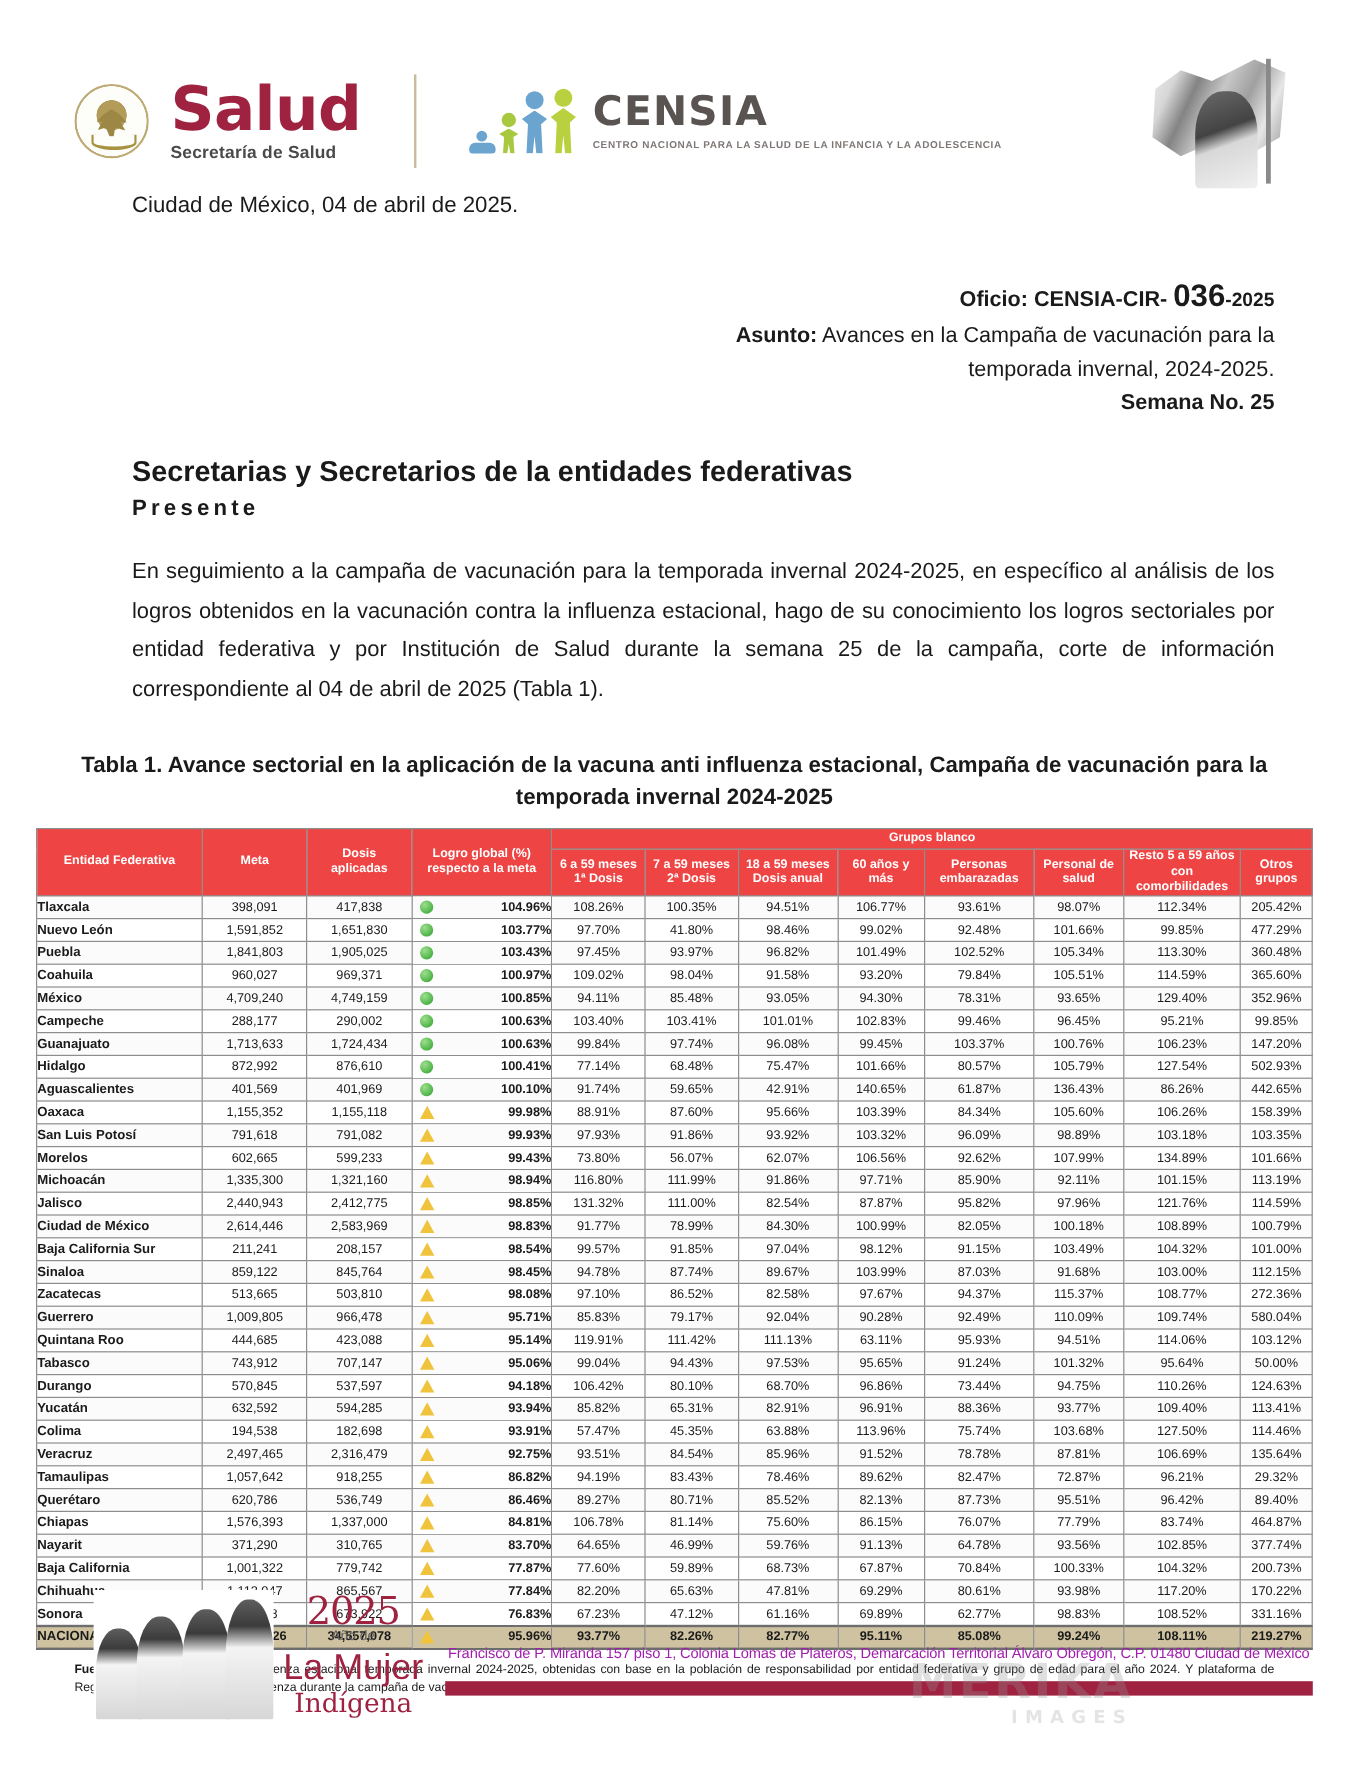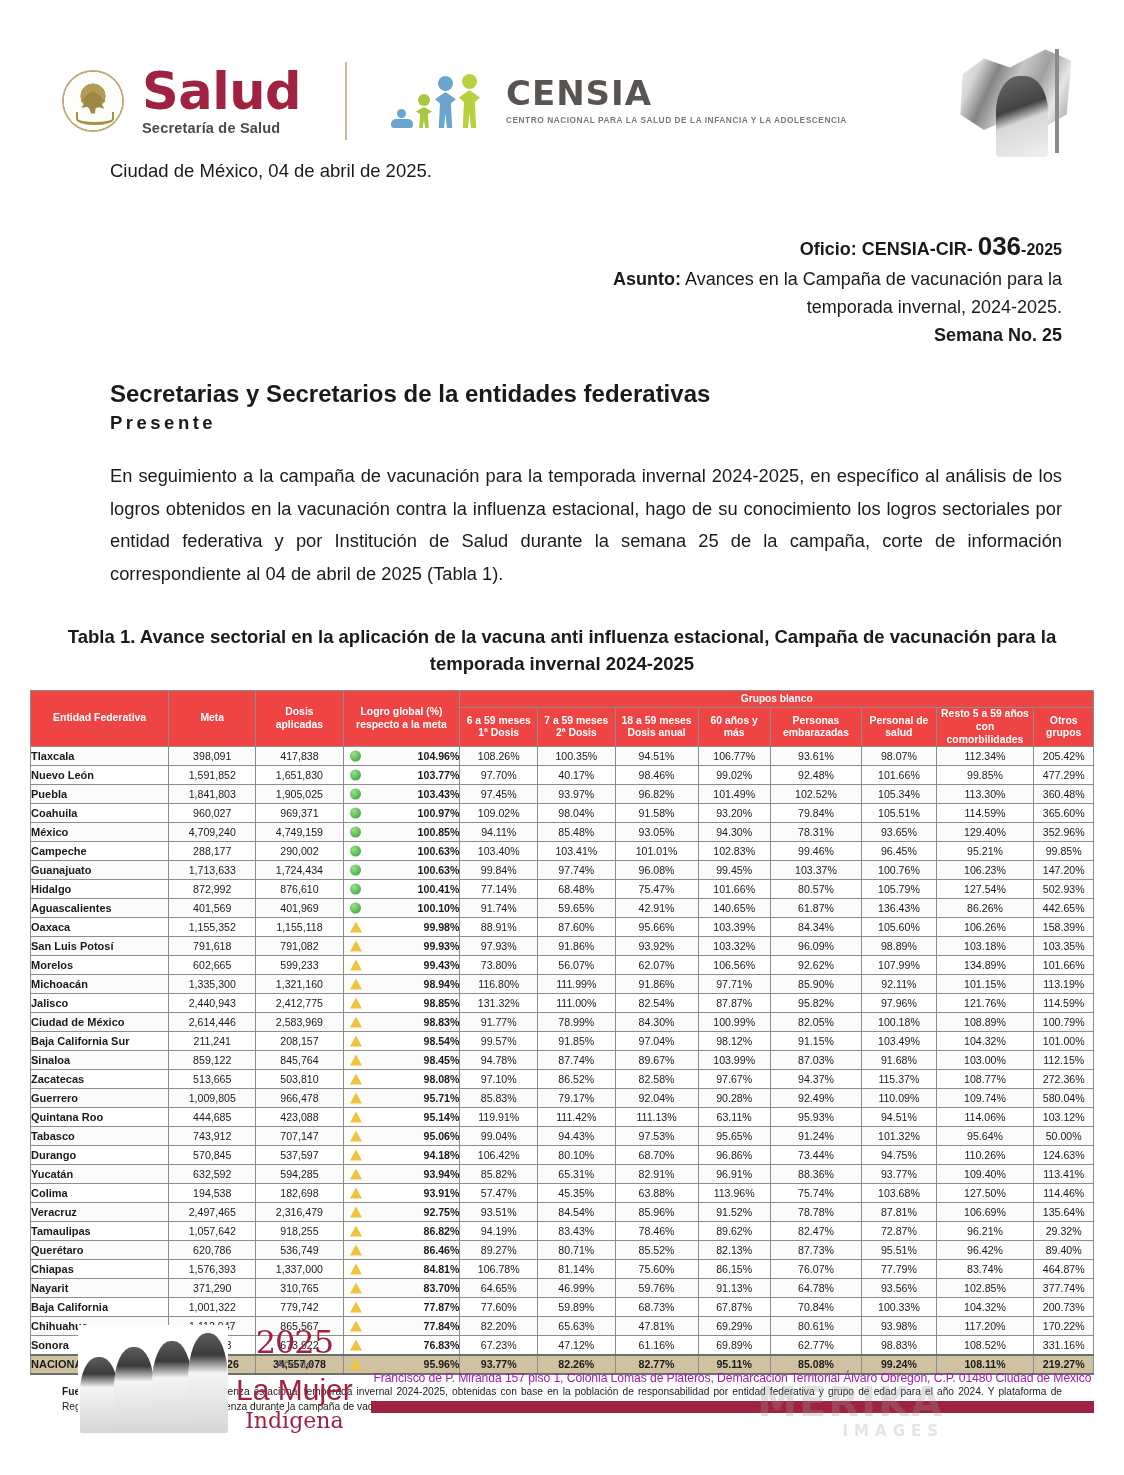--- a/index.html
+++ b/index.html
@@ -59,21 +59,21 @@
     letter-spacing: -0.5px;
   }
   .salud-sub {
     font-size: 14.5px;
     font-weight: 700;
     color: #4a4a4a;
     margin-top: 4px;
     letter-spacing: 0.2px;
   }
   .vrule { width: 2px; height: 78px; background: #c9bc9c; margin: 0 26px; }
-  .brand-censia { display: flex; align-items: center; gap: 26px; }
+  .brand-censia { display: flex; align-items: center; gap: 14px; }
   .family-glyph { display: flex; align-items: flex-end; gap: 3px; height: 54px; }
   .fig { position: relative; }
   .fig .head { border-radius: 50%; margin: 0 auto; }
   .fig .body { margin: 1px auto 0; }
   .f-baby .head { width: 9px; height: 9px; background: #6ba4cf; }
   .f-baby .body { width: 22px; height: 9px; background: #6ba4cf; border-radius: 5px 5px 3px 3px; }
   .f-child { height: 34px; }
   .f-child .head { width: 12px; height: 12px; background: #a8c93f; }
   .f-child .body { width: 16px; height: 21px; background: #a8c93f; clip-path: polygon(50% 0,100% 22%,74% 34%,80% 100%,58% 100%,50% 62%,42% 100%,20% 100%,26% 34%,0 22%); }
   .f-adult1 { height: 52px; }
@@ -401,21 +401,21 @@
           <td class="num">98.07%</td>
           <td class="num">112.34%</td>
           <td class="num">205.42%</td>
         </tr>
         <tr>
           <td class="ent">Nuevo León</td>
           <td class="num">1,591,852</td>
           <td class="num">1,651,830</td>
           <td class="logro"><span class="mark ok"></span><span>103.77%</span></td>
           <td class="num">97.70%</td>
-          <td class="num">40.17%</td>
+          <td class="num">41.80%</td>
           <td class="num">98.46%</td>
           <td class="num">99.02%</td>
           <td class="num">92.48%</td>
           <td class="num">101.66%</td>
           <td class="num">99.85%</td>
           <td class="num">477.29%</td>
         </tr>
         <tr>
           <td class="ent">Puebla</td>
           <td class="num">1,841,803</td>

